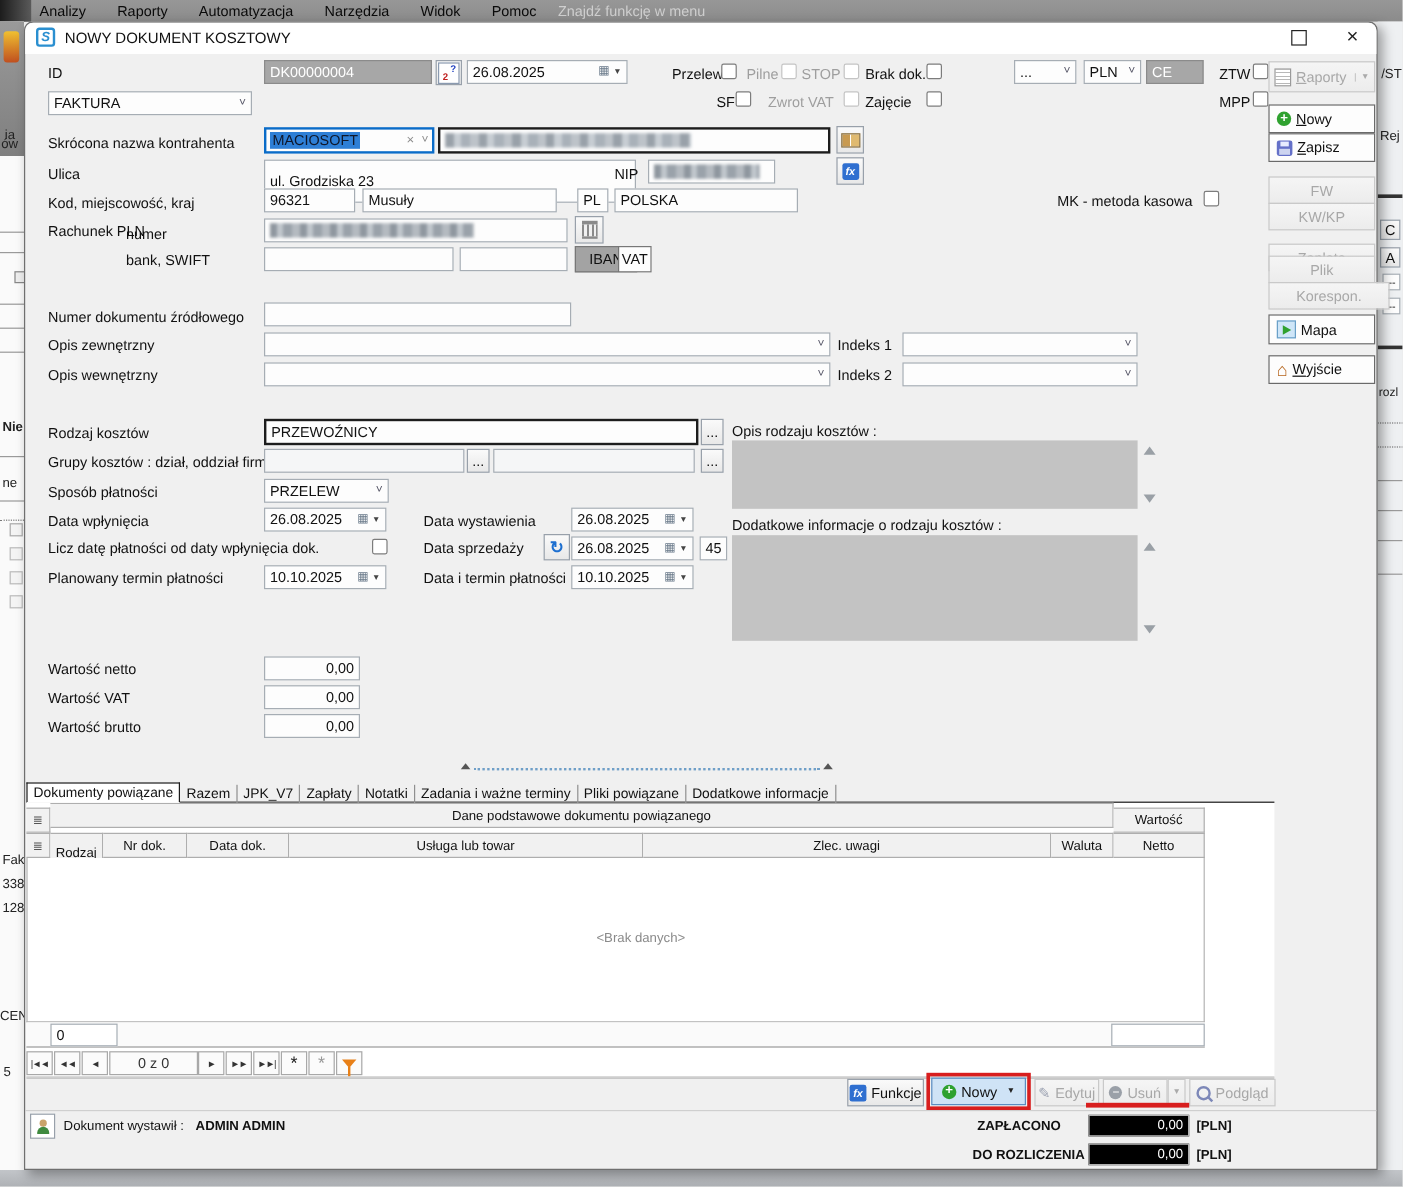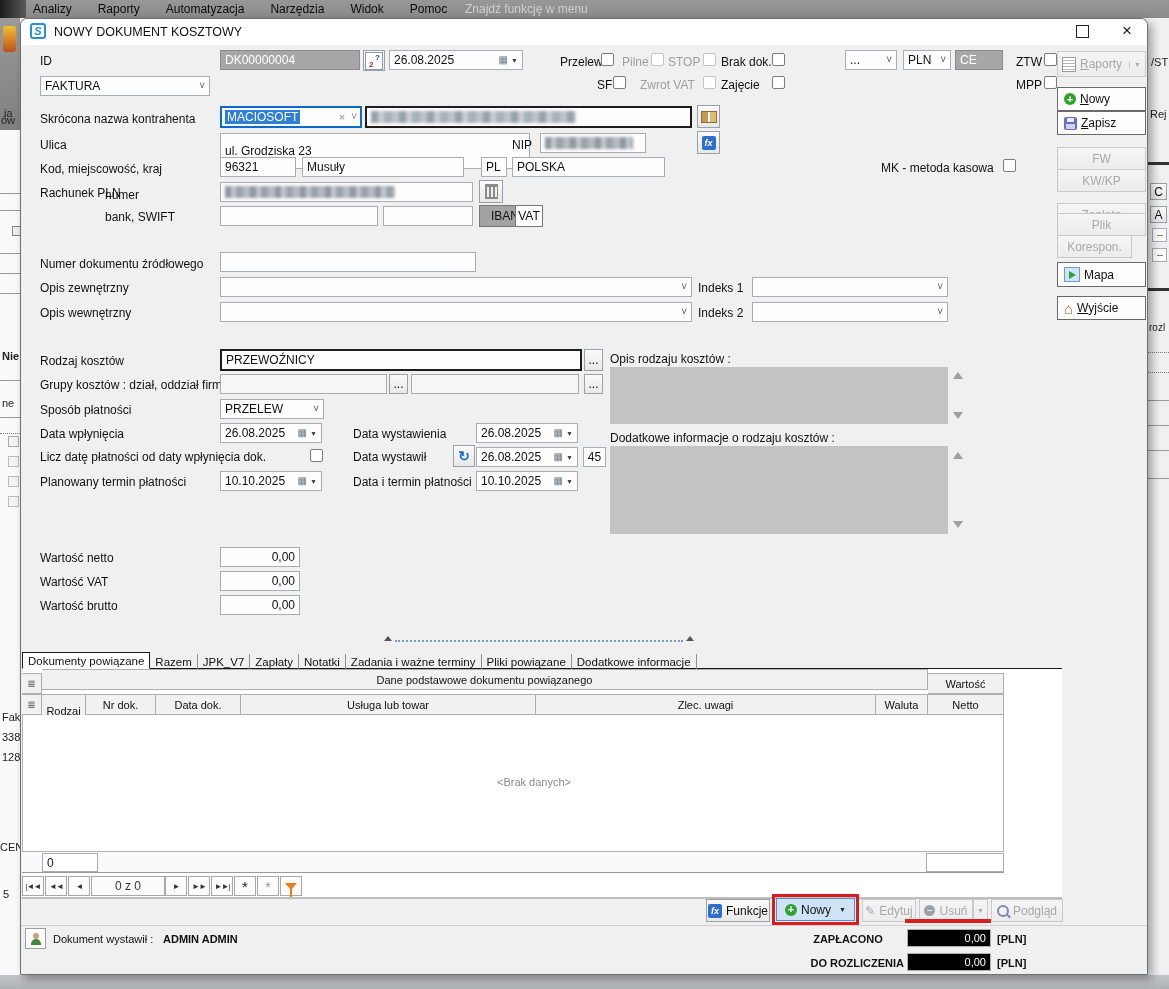--- a/index.html
+++ b/index.html
@@ -203,21 +203,21 @@
   <div class="abs chk" style="left:613px;top:76px;"></div>
   <span class="abs lbl dis" style="left:640px;top:78px;">Zwrot VAT</span>
   <div class="abs chk chkdis" style="left:703px;top:76px;"></div>
   <span class="abs lbl" style="left:721px;top:78px;">Zajęcie</span>
   <div class="abs chk" style="left:772px;top:76px;"></div>
   <span class="abs lbl" style="left:1016px;top:78px;">MPP</span>
   <div class="abs chk" style="left:1044px;top:76px;"></div>
 
   <span class="abs lbl" style="left:40px;top:112px;">Skrócona nazwa kontrahenta</span>
   <div class="abs fld" style="left:220px;top:106px;width:142px;height:22px;border:2px solid #0a6cc8;padding:0 3px;">
-    <span style="background:#2e7fd6;color:#ffffff;padding:0 2px;">MACIOSOFT</span>
+    <span style="background:#2e7fd6;color:#0f172a;padding:0 2px;">MACIOSOFT</span>
     <span class="dd" style="display:flex;gap:6px;align-items:center;color:#8a8a8a;">
       <span style="font-size:11px;">×</span>
       <span>˅</span>
       </span>
   </div>
   <div class="abs fld blkb" style="left:365px;top:106px;width:327px;height:22px;">
     <span class="mosaic" style="width:205px;"></span>
     </div>
   <div class="abs btn" style="left:697px;top:105px;width:23px;height:23px;">
     <span class="book"></span>
@@ -327,21 +327,21 @@
   <div class="abs fld" style="left:476px;top:423px;width:102px;height:20px;">
     <span>26.08.2025</span>
     <span class="dd" style="display:flex;gap:3px;align-items:center;">
         <span class="calico">▦</span>
         <span style="font-size:7px;color:#444;">▼</span>
       </span>
     </div>
 
   <span class="abs lbl" style="left:40px;top:450px;">Licz datę płatności od daty wpłynięcia dok.</span>
   <div class="abs chk" style="left:310px;top:449px;"></div>
-  <span class="abs lbl" style="left:353px;top:450px;">Data wystawił</span>
+  <span class="abs lbl" style="left:353px;top:450px;">Data sprzedaży</span>
   <div class="abs btn" style="left:453px;top:445px;width:22px;height:22px;">
     <span style="color:#1d6fd0;font-weight:bold;font-size:14px;line-height:1;">↻</span>
     </div>
   <div class="abs fld" style="left:476px;top:447px;width:102px;height:20px;">
     <span>26.08.2025</span>
     <span class="dd" style="display:flex;gap:3px;align-items:center;">
         <span class="calico">▦</span>
         <span style="font-size:7px;color:#444;">▼</span>
       </span>
     </div>
@@ -512,21 +512,21 @@
     </div>
 
   <div class="abs" style="left:21px;top:925px;width:1126px;height:1px;background:#cfcfcf;"></div>
   <div class="abs btn" style="left:25px;top:928px;width:21px;height:21px;background:#fff;">
     <span class="person"></span>
     </div>
   <span class="abs lbl small" style="left:53px;top:932px;">Dokument wystawił :</span>
   <span class="abs lbl small bold" style="left:163px;top:932px;">ADMIN ADMIN</span>
 
   <div class="abs" style="left:905px;top:919px;width:86px;height:4px;background:#d81e1e;"></div>
-  <span class="abs lbl small bold" style="left:792px;top:932px;width:112px;text-align:center;display:inline-block;">ZAPŁACONO</span>
+  <span class="abs lbl small bold" style="left:772px;top:932px;width:112px;text-align:right;display:inline-block;">ZAPŁACONO</span>
   <div class="abs blackbox" style="left:907px;top:929px;width:84px;height:18px;">
     <span>0,00</span>
     </div>
   <span class="abs lbl small bold" style="left:997px;top:932px;">[PLN]</span>
 
   <span class="abs lbl small bold" style="left:772px;top:956px;width:132px;text-align:right;display:inline-block;">DO ROZLICZENIA</span>
   <div class="abs blackbox" style="left:907px;top:953px;width:84px;height:18px;">
     <span>0,00</span>
     </div>
   <span class="abs lbl small bold" style="left:997px;top:956px;">[PLN]</span>
@@ -551,21 +551,21 @@
     </div>
   <div class="abs btn disb" style="left:1057px;top:169px;width:89px;height:23px;">
       <span>KW/KP</span>
     </div>
   <div class="abs btn disb" style="left:1057px;top:191px;width:89px;height:23px;margin-top:12px;">
       <span>Zapłata</span>
     </div>
   <div class="abs btn disb" style="left:1057px;top:213px;width:89px;height:23px;">
       <span>Plik</span>
     </div>
-  <div class="abs btn disb" style="left:1057px;top:235px;width:75px;height:23px;">
+  <div class="abs btn disb" style="left:1057px;top:235px;width:101px;height:23px;">
       <span>Korespon.</span>
     </div>
   <div class="abs btn" style="left:1057px;top:262px;width:89px;height:25px;background:#fdfdfd;border-color:#6a6a6a;justify-content:flex-start;padding:0 6px;">
     <span class="mapicon">
         <span class="maparrow"></span>
       </span>
     <span>Mapa</span>
     </div>
 
   <div class="abs btn" style="left:1057px;top:296px;width:89px;height:24px;background:#fdfdfd;border-color:#6a6a6a;justify-content:flex-start;padding:0 6px;">

